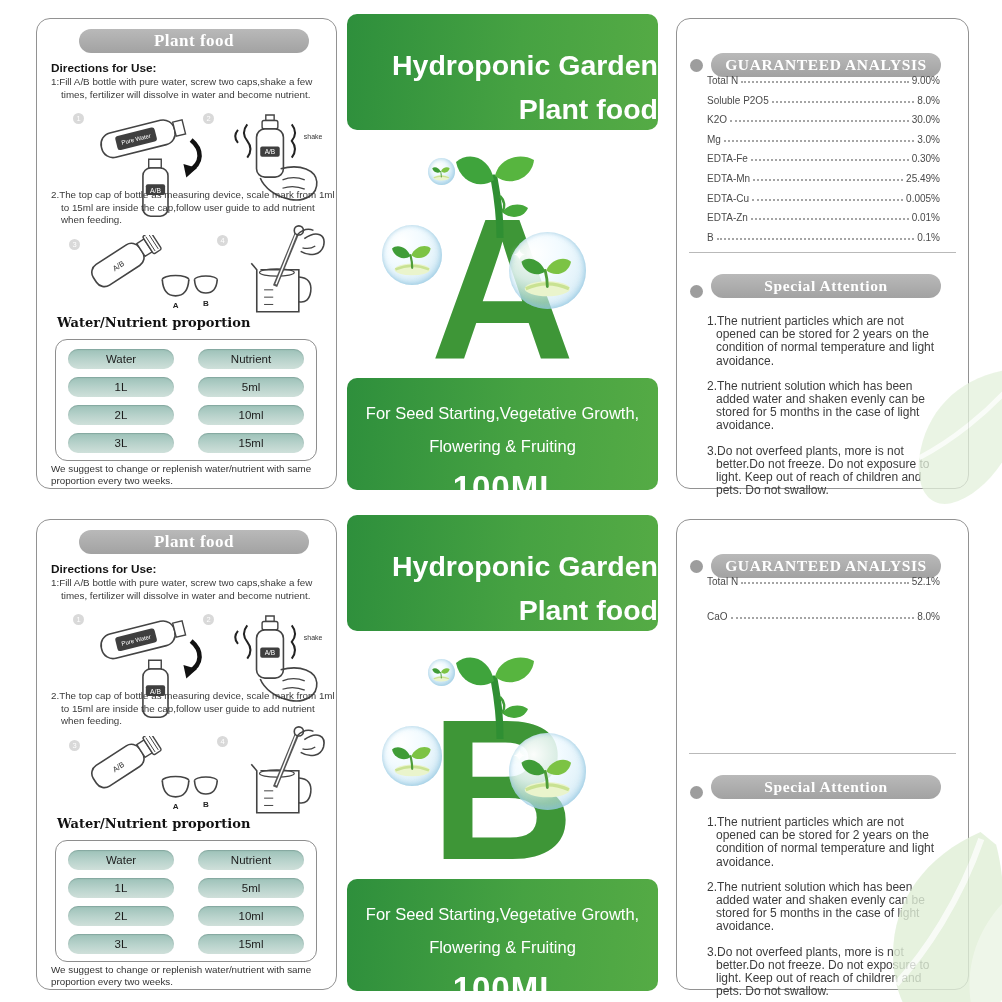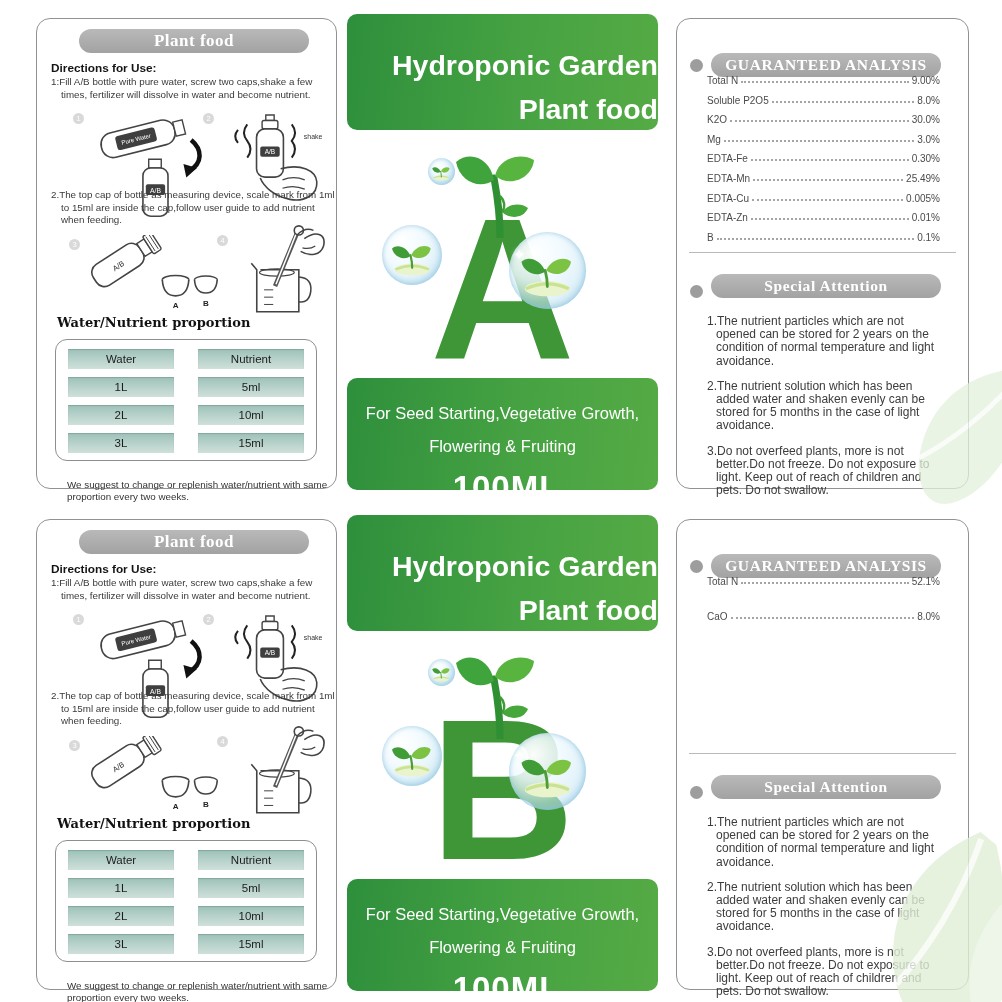--- a/index.html
+++ b/index.html
@@ -31,26 +31,26 @@
   .stepnum{position:absolute;width:11px;height:11px;border-radius:50%;background:#d9d9d9;color:#fff;font-size:7.5px;text-align:center;line-height:11px;}
   .illus{position:absolute;}
   .prop-heading{position:absolute;left:20px;top:296px;font-family:"DejaVu Serif",serif;font-weight:bold;font-size:13px;color:#111;}
   .prop-table{
     position:absolute;left:18px;top:320px;width:262px;height:122px;
     border:1.3px solid #8e8e8e;border-radius:12px;box-sizing:border-box;
     display:grid;grid-template-columns:1fr 1fr;column-gap:24px;row-gap:8px;
     padding:9px 12px;
   }
   .tpill{
-    height:20px;border-radius:0;text-align:center;line-height:20px;
+    height:20px;border-radius:10px;text-align:center;line-height:20px;
     font-size:11.5px;color:#1c1c1c;
     background:linear-gradient(180deg,#9cc1b8 0%,#b9d3cc 55%,#cfe0da 100%);
     box-shadow:inset 0 1px 1px rgba(90,120,112,.35);
   }
-  .footnote{position:absolute;left:14px;top:444px;width:278px;margin:16px;font-size:9.8px;line-height:12px;color:#333;}
+  .footnote{position:absolute;left:14px;top:444px;width:278px;margin:0;font-size:9.8px;line-height:12px;color:#333;}
 
   
   .center{position:absolute;left:345px;top:0;width:315px;height:501px;}
   .green-block{
     position:absolute;left:2px;width:311px;border-radius:10px;
     background:linear-gradient(95deg,#2E8F3C 0%,#46A242 55%,#55AB45 100%);
     color:#fff;text-align:center;
   }
   .hdr-block{top:14px;height:116px;}
   .hdr-block p{margin:0;font-size:28.5px;font-weight:bold;line-height:44px;}

